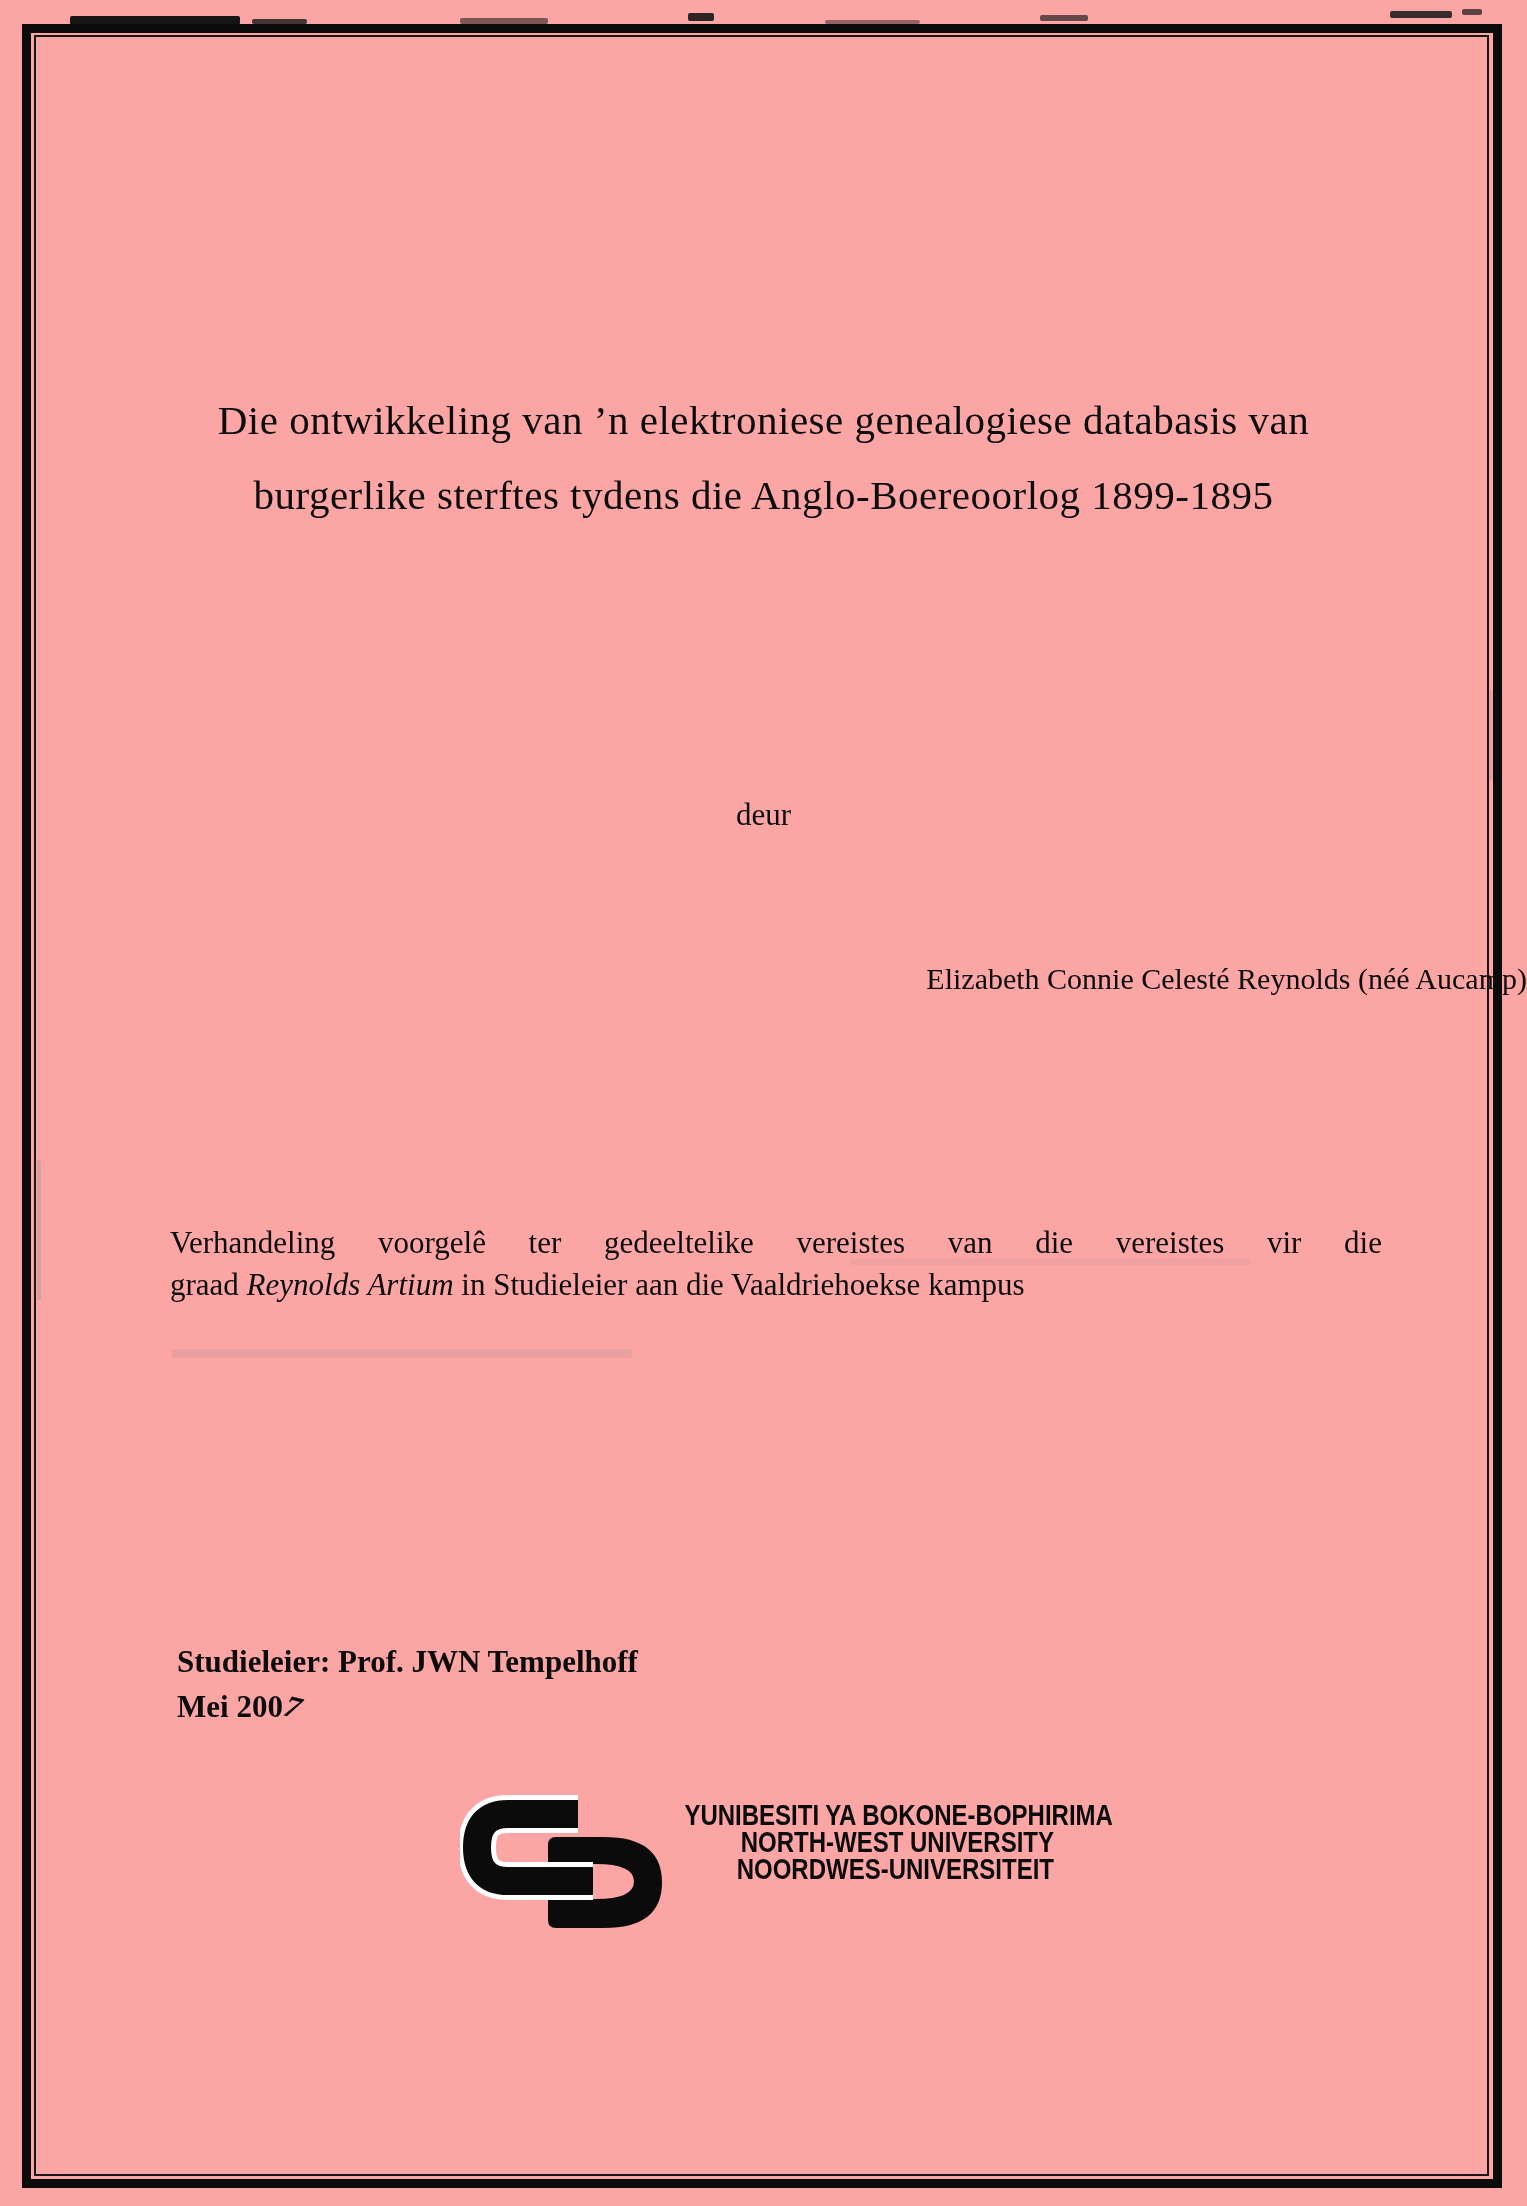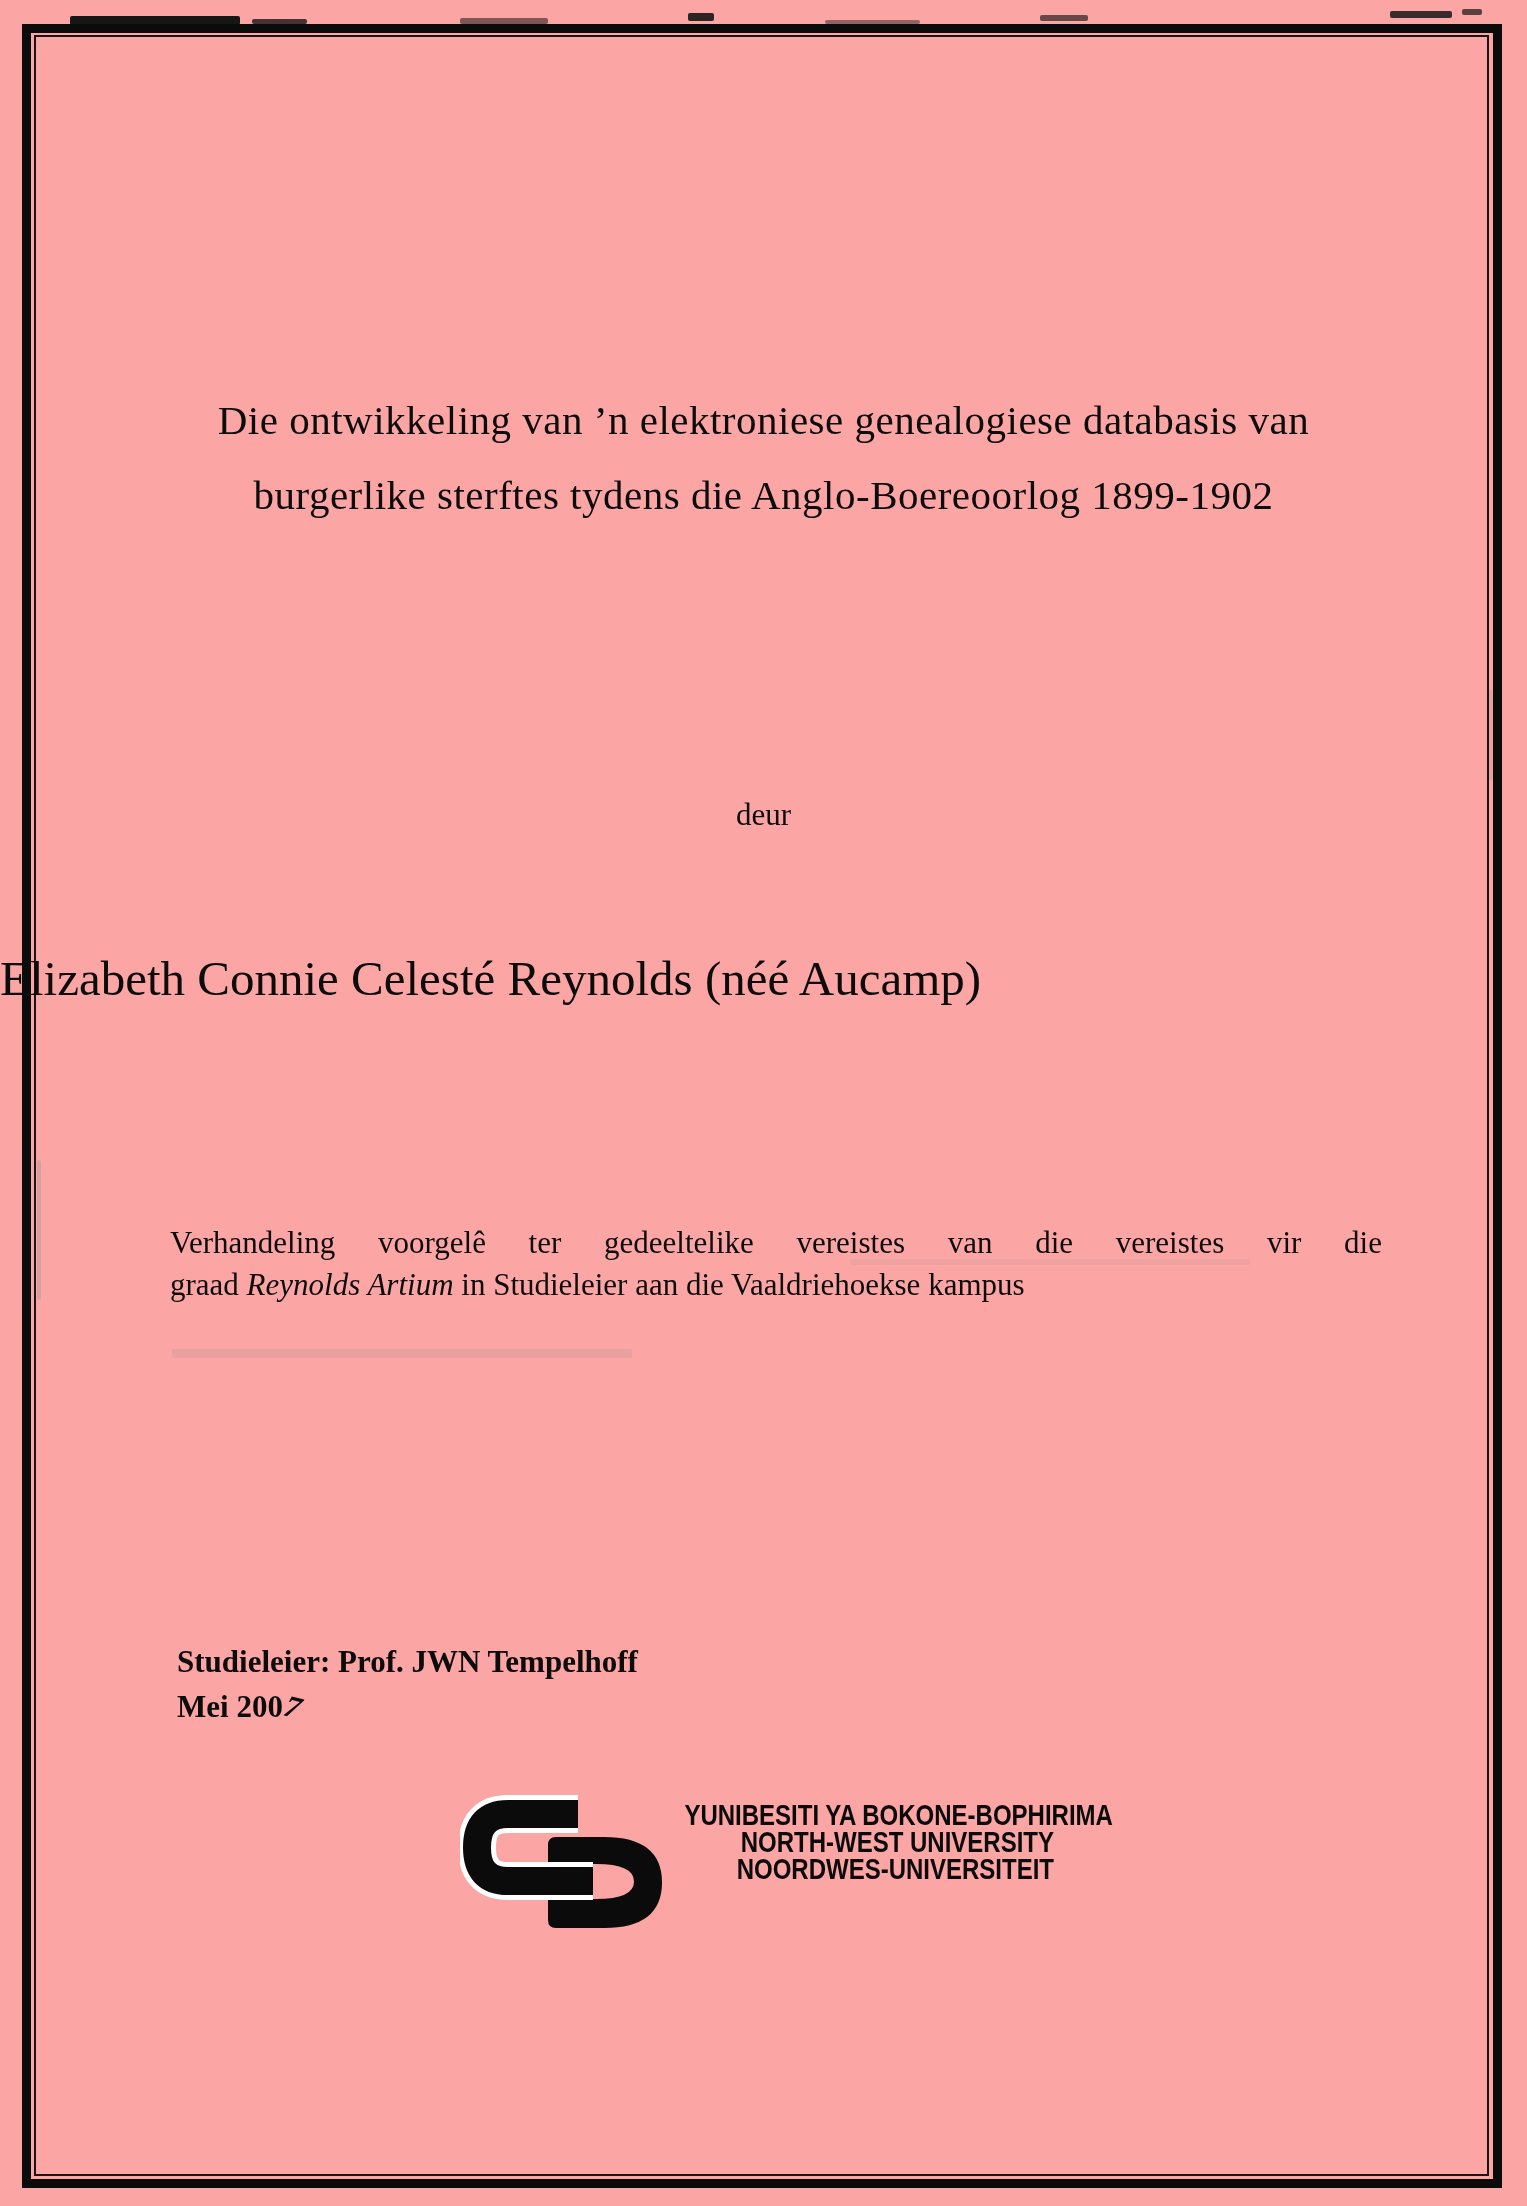--- a/index.html
+++ b/index.html
@@ -19,21 +19,21 @@
   
   .noise{position:absolute;background:#161616;border-radius:2px;}
   .smudge{position:absolute;background:#8a8a8a;border-radius:2px;}
   
   .title{
     position:absolute;left:0;top:383px;width:100%;margin:0;
     text-align:center;font-size:41px;font-weight:normal;line-height:75px;letter-spacing:.5px;
   }
   .title .tl{display:block;}
   .byline{position:absolute;left:0;top:799px;width:100%;text-align:center;font-size:31px;line-height:31px;}
-  .author{position:absolute;left:0;top:957px;width:100%;text-align:left;font-size:49px;line-height:44px;}
+  .author{position:absolute;left:0;top:957px;width:100%;text-align:right;font-size:30px;line-height:44px;}
   .statement{position:absolute;left:170px;top:1222px;width:1212px;font-size:31px;line-height:42px;}
   .st-just{text-align:justify;text-align-last:justify;}
   .supervisor{position:absolute;left:177px;top:1639px;font-size:31px;line-height:45px;font-weight:bold;}
   .seven{display:inline-block;transform:rotate(14deg) skewX(-14deg);transform-origin:50% 60%;}
   
   .mark{position:absolute;left:460px;top:1793px;}
   .brand{
     position:absolute;left:592px;top:1801px;width:462px;text-align:right;white-space:nowrap;
     font-family:"Liberation Sans","DejaVu Sans",sans-serif;font-weight:bold;
     font-size:30px;line-height:27px;color:#0b0b0b;
@@ -58,21 +58,21 @@
   <div class="smudge" style="left:850px;top:1259px;width:400px;height:6px;opacity:.12;"></div>
   <div class="smudge" style="left:37px;top:1160px;width:4px;height:140px;opacity:.3;"></div>
   <div class="smudge" style="left:1488px;top:690px;width:5px;height:90px;opacity:.2;"></div>
 
   <div class="frame-outer">
     <div class="frame-inner"></div>
   </div>
 
   <h1 class="title">
     <span class="tl">Die ontwikkeling van ’n elektroniese genealogiese databasis van</span>
-    <span class="tl">burgerlike sterftes tydens die Anglo-Boereoorlog 1899-1902</span>
+    <span class="tl">burgerlike sterftes tydens die Anglo-Boereoorlog 1899-1895</span>
   </h1>
 
   <div class="byline">deur</div>
 
   <div class="author">Elizabeth Connie Celesté Reynolds (néé Aucamp)</div>
 
   <div class="statement">
     <div class="st-just">Verhandeling voorgelê ter gedeeltelike vereistes van die vereistes vir die</div>
     <div><span>graad </span><i>Reynolds Artium</i><span> in Studieleier aan die Vaaldriehoekse kampus</span></div>
   </div>

